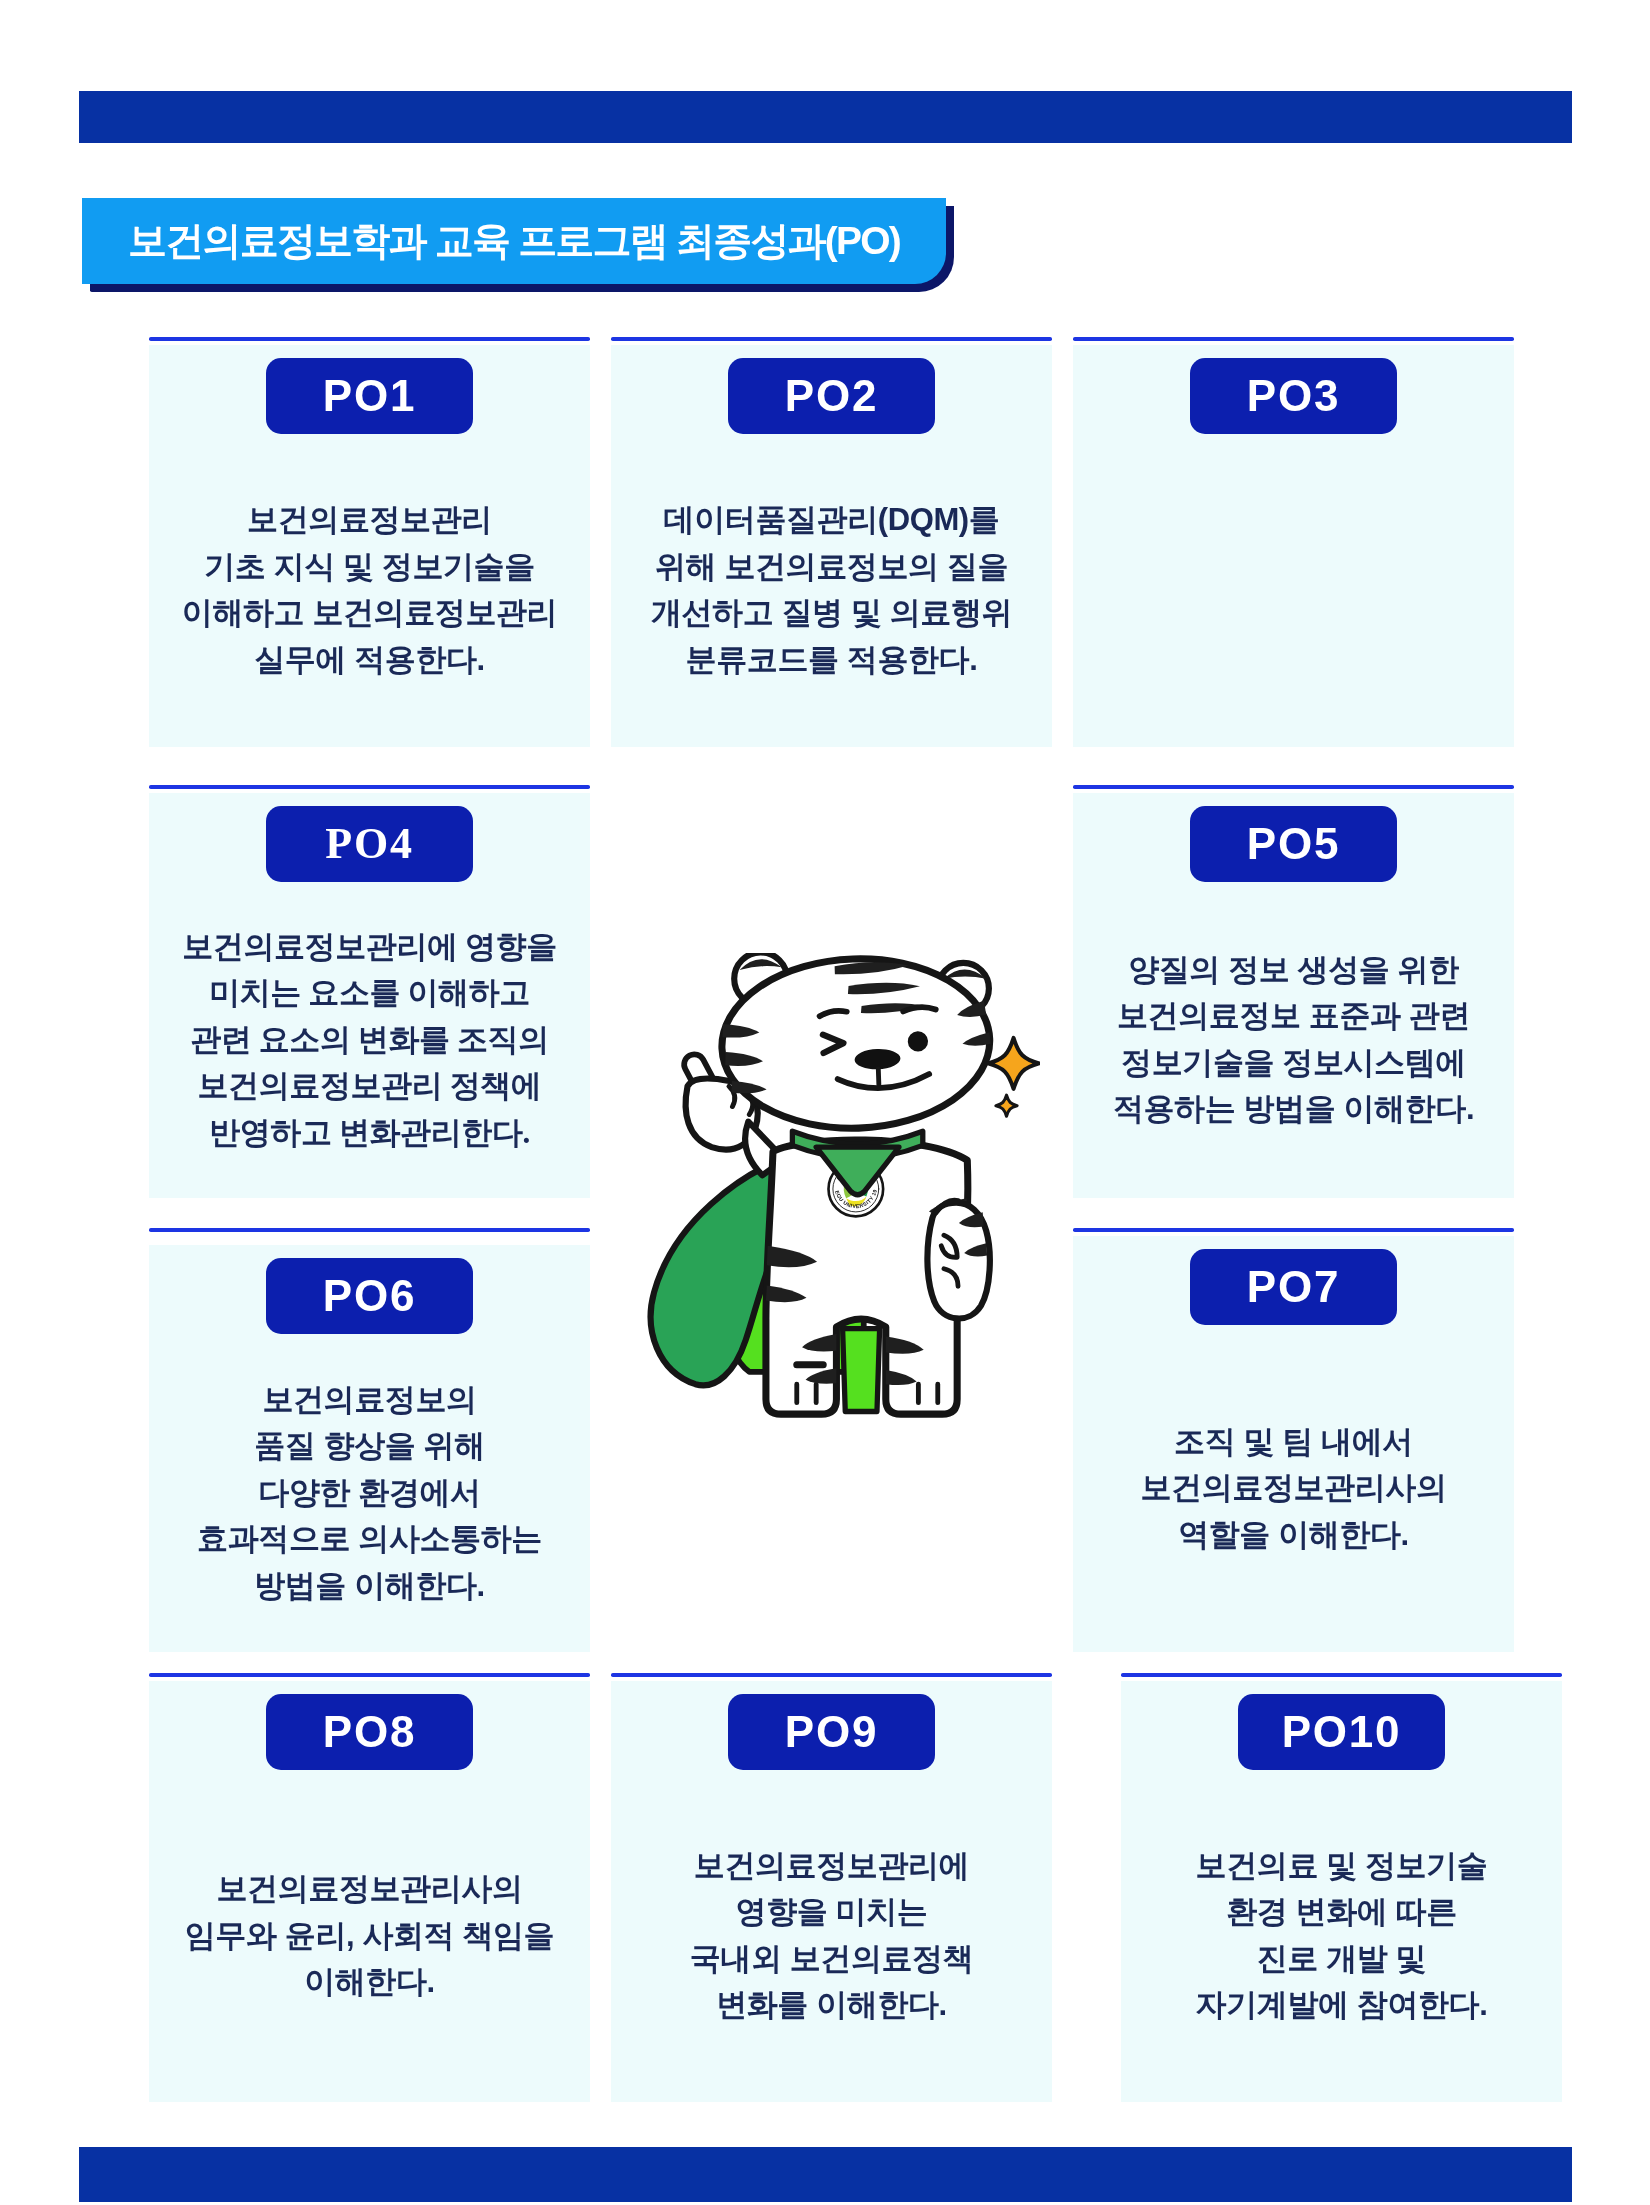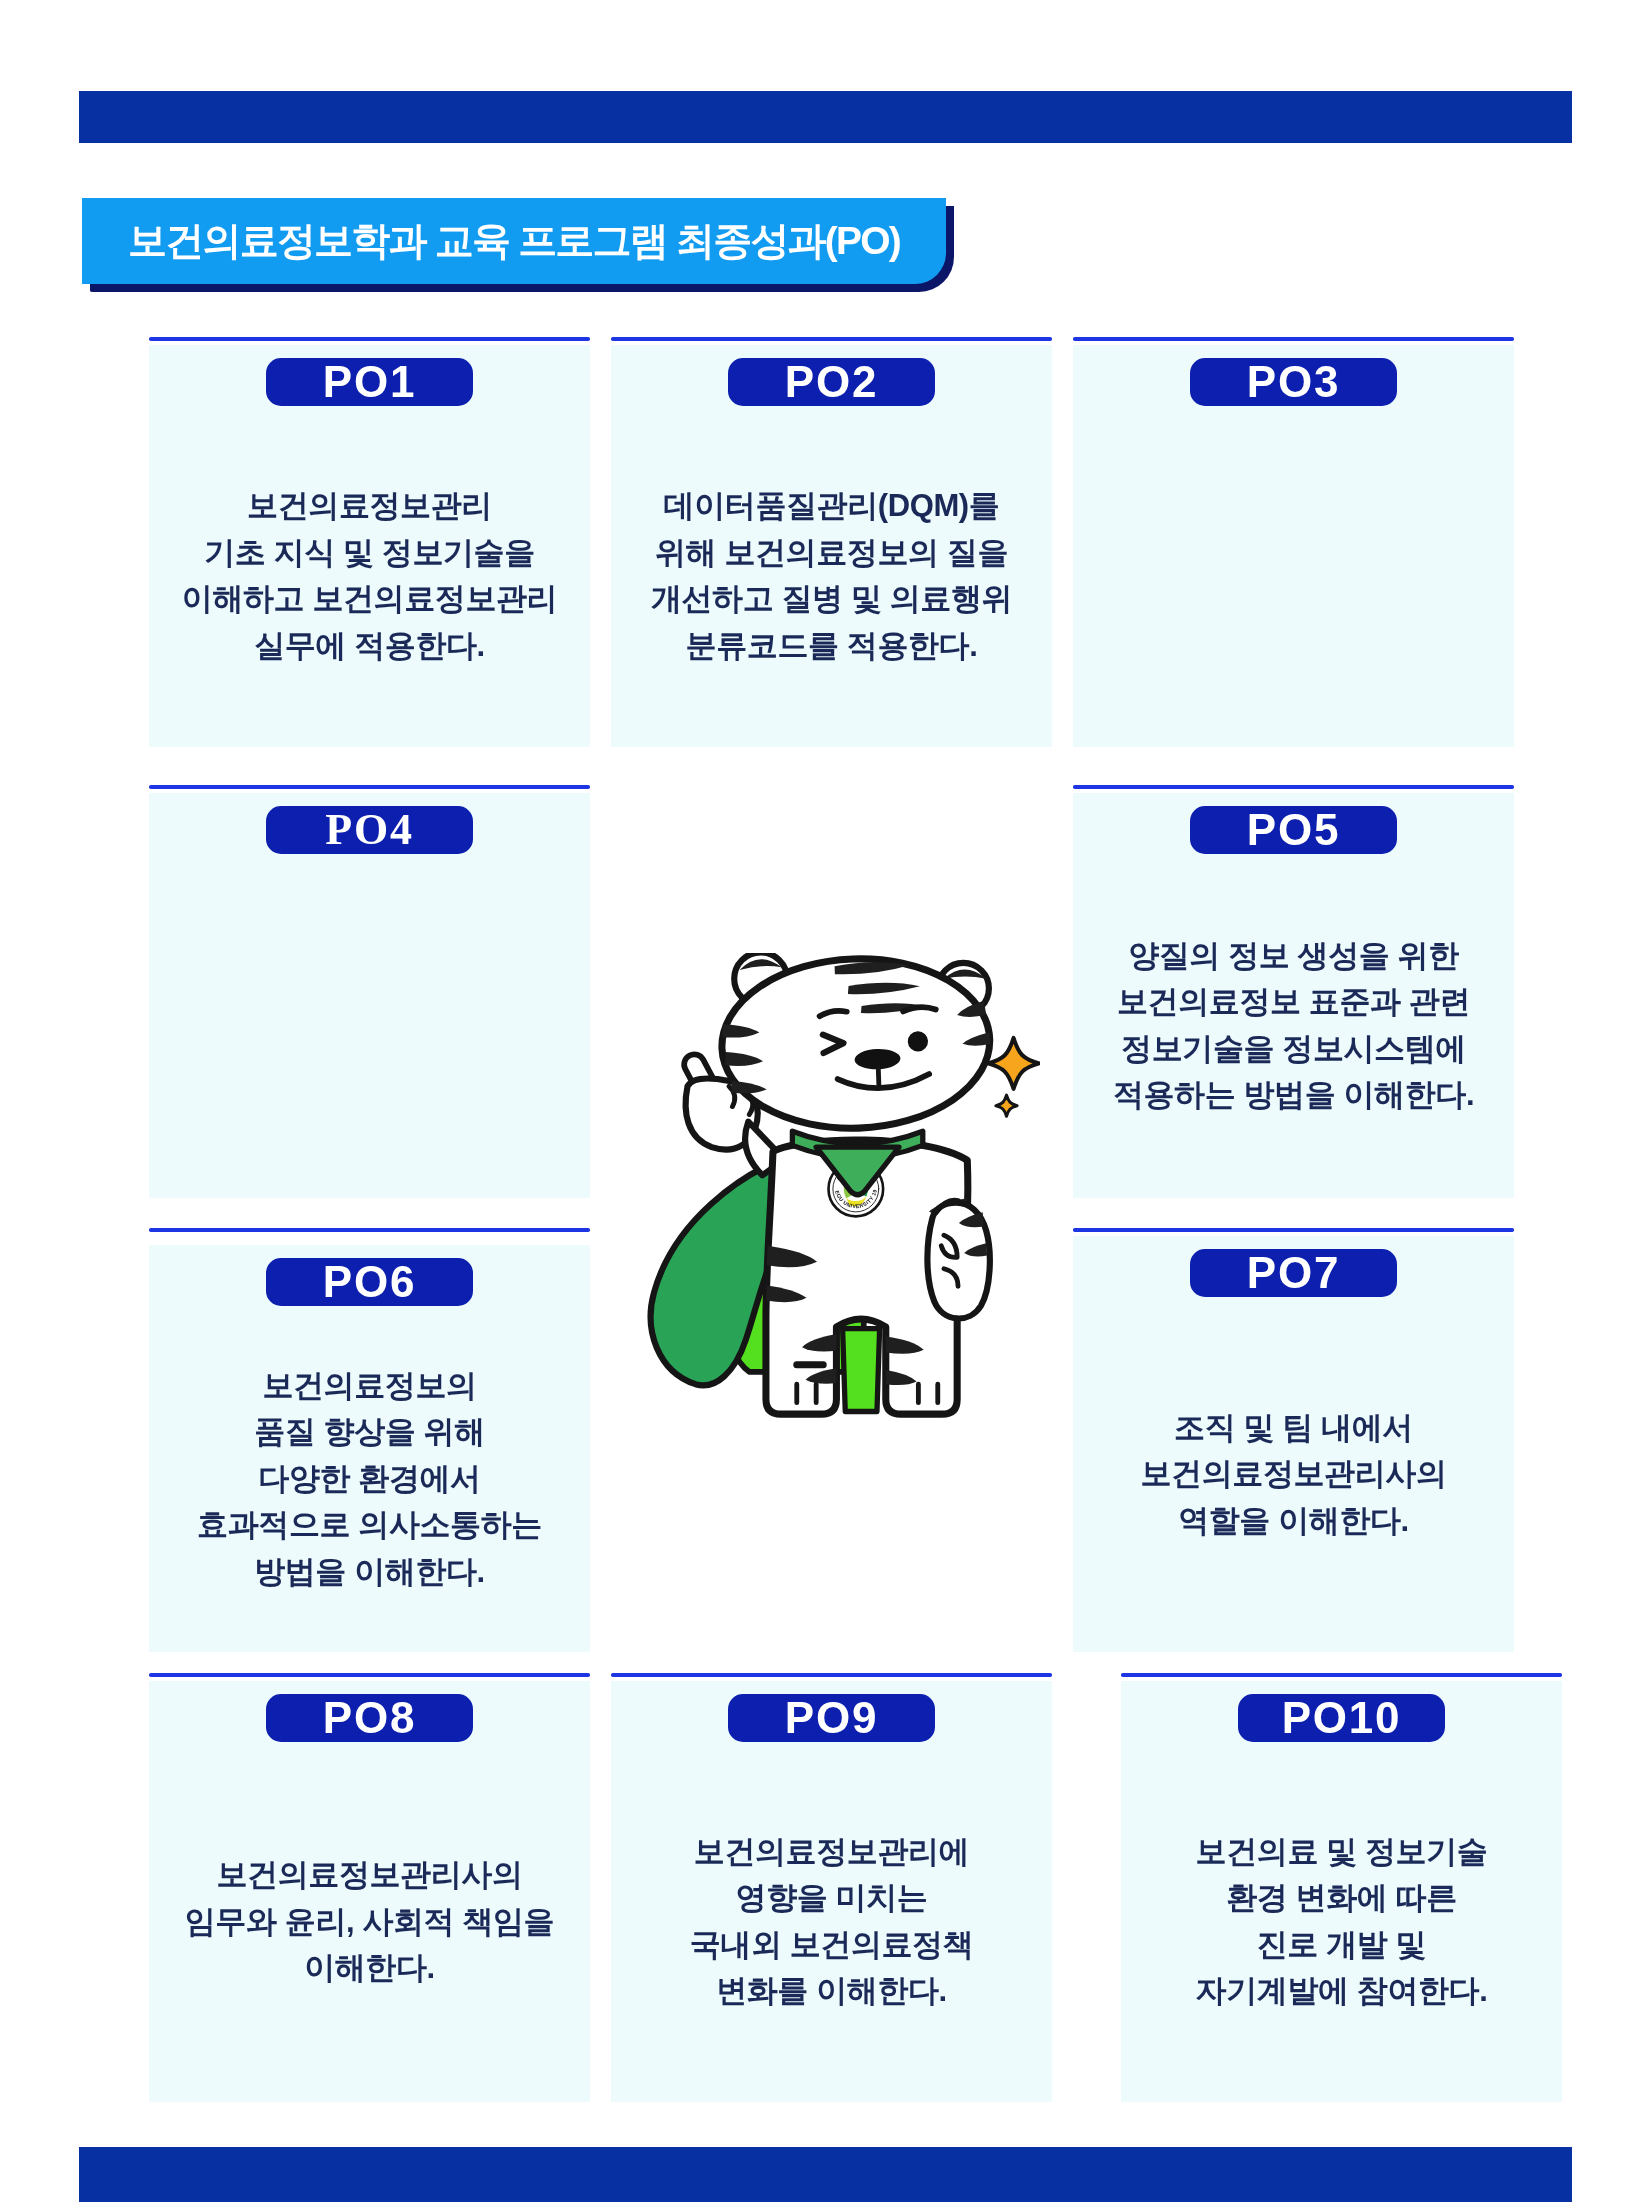--- a/index.html
+++ b/index.html
@@ -24,21 +24,21 @@
     color:#ffffff;font-size:39px;font-weight:800;letter-spacing:-1.8px;
     white-space:nowrap;
   }
 
   .card{position:absolute;width:441px;display:flex;flex-direction:column;}
   .card-line{height:4px;background:#1D35E3;border-radius:1.8px;margin-bottom:3.5px;flex:none;}
   .card-bg{
     flex:1;background:#EDFBFC;display:flex;flex-direction:column;align-items:center;
   }
   .badge{
-    margin-top:13.2px;width:207px;height:48px;border-radius:15px;background:#0C1FAE;
+    margin-top:13.2px;width:207px;height:76px;border-radius:15px;background:#0C1FAE;
     display:flex;align-items:center;justify-content:center;flex:none;
     color:#ffffff;font-size:44px;font-weight:800;letter-spacing:1.8px;
   }
   .card-text{
     flex:1;display:flex;align-items:center;justify-content:center;text-align:center;
     color:#1A2957;font-size:31px;font-weight:800;line-height:1.5;
     white-space:pre-line;padding:0 8.8px;letter-spacing:-0.4px;
   }
 
   
@@ -88,20 +88,25 @@
 <div class="card c-po3">
   <div class="card-line"></div>
   <div class="card-bg">
     <div class="badge">PO3</div>
   </div>
 </div>
 <div class="card c-po4">
   <div class="card-line"></div>
   <div class="card-bg">
     <div class="badge">PO4</div>
+    <div class="card-text">보건의료정보관리에 영향을
+미치는 요소를 이해하고
+관련 요소의 변화를 조직의
+보건의료정보관리 정책에
+반영하고 변화관리한다.</div>
   </div>
 </div>
 <div class="card c-po5">
   <div class="card-line"></div>
   <div class="card-bg">
     <div class="badge">PO5</div>
     <div class="card-text">양질의 정보 생성을 위한
 보건의료정보 표준과 관련
 정보기술을 정보시스템에
 적용하는 방법을 이해한다.</div>

